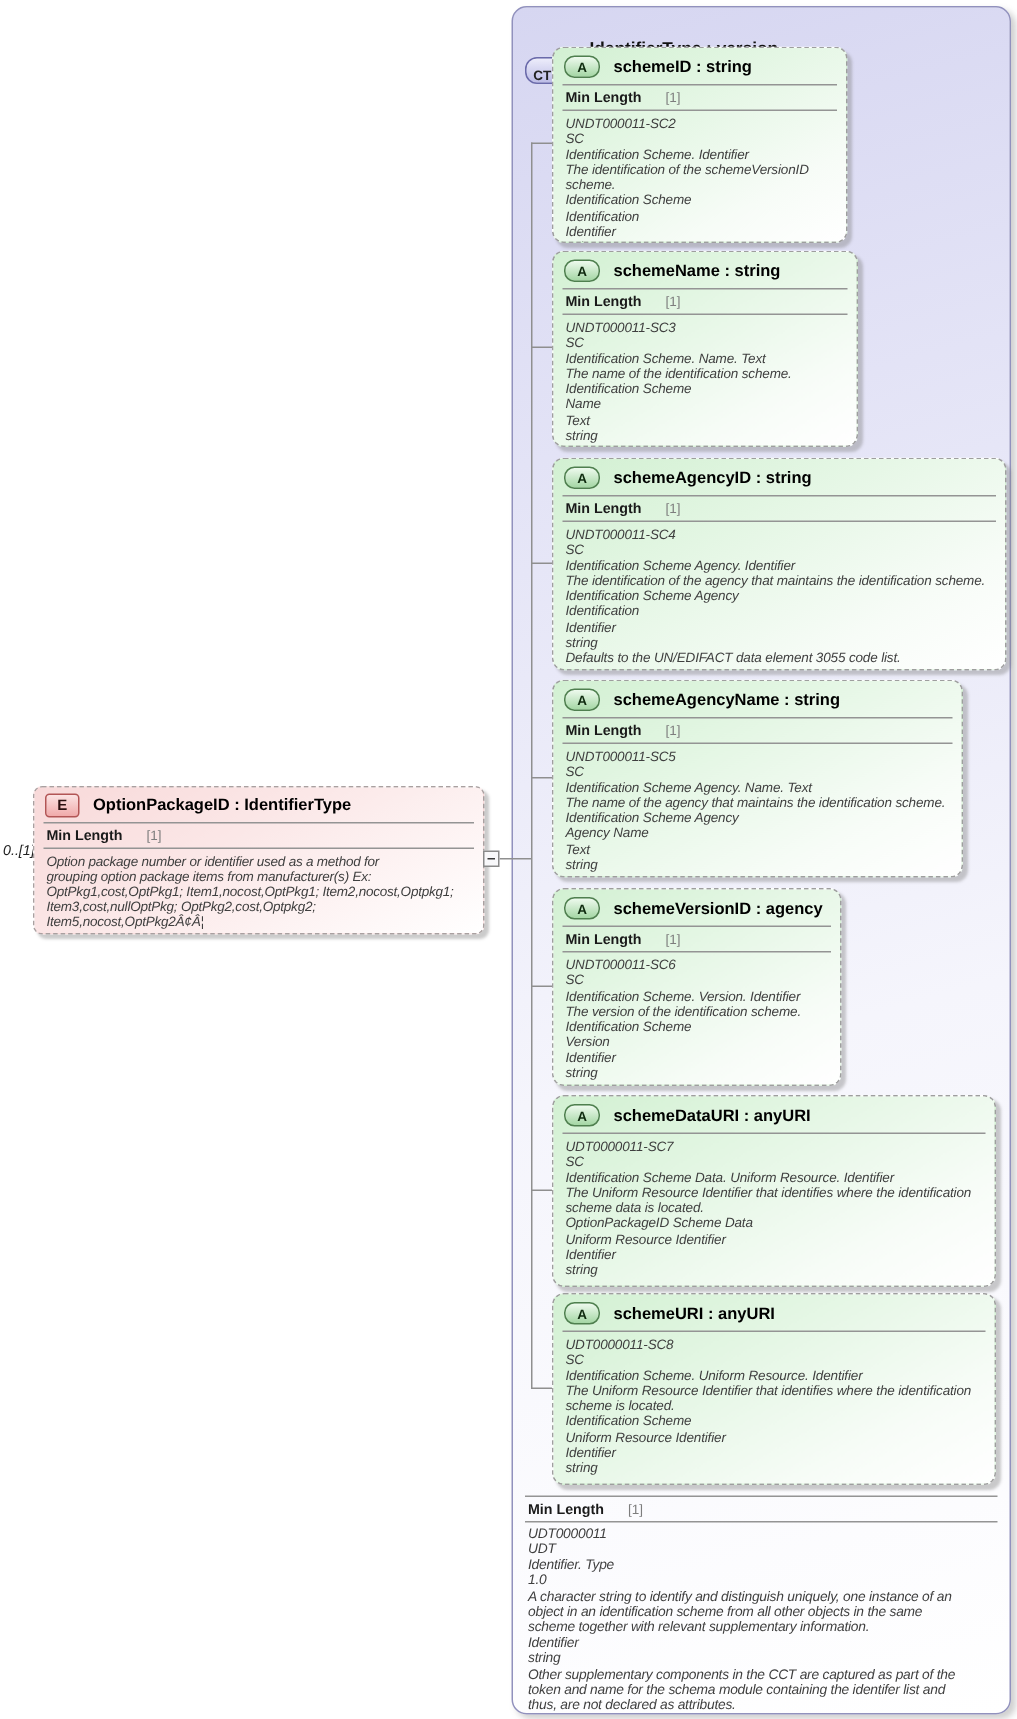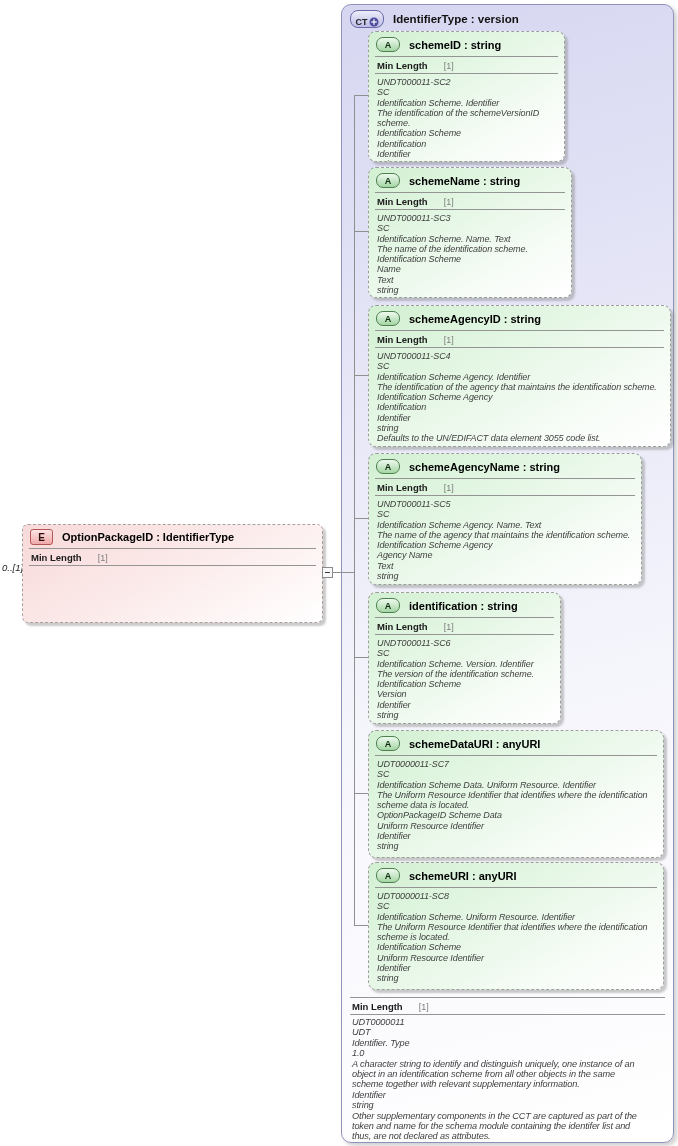--- a/index.html
+++ b/index.html
@@ -14,21 +14,21 @@
     background:linear-gradient(165deg,var(--ct-fill-top,#d6d6f1) 0%,#e3e3f6 25%,#f5f5fc 60%,#ffffff 100%);
     box-shadow:3px 3px 4px rgba(120,120,120,.35);
     z-index:1;
   }
   .ct-header{position:absolute;left:8px;top:5px;display:flex;align-items:center;gap:9px;}
   .ct-badge{
     display:inline-flex;align-items:flex-end;justify-content:center;gap:1px;
     width:32px;height:16px;border-radius:8px;
     border:1px solid var(--badge-ct-border,#6a6aaa);
     background:linear-gradient(#ededfb,var(--badge-ct-fill,#bcbce6));
-    font-size:9px;font-weight:bold;color:#222;
+    font-size:9px;font-weight:bold;color:#222;margin-top:28px;
   }
   .ct-title{font-size:11.5px;font-weight:bold;color:#111;}
   
   .vline,.hline{position:absolute;background:var(--line,#8f8f8f);}
   .hline{height:1px;}
   .vline{width:1px;}
   .canvas-line{z-index:2;}
   
   .attr{
     position:absolute;border:1px dashed var(--attr-border,#9e9e9e);border-radius:8px;
@@ -95,20 +95,25 @@
     <div class="attr-header">
       <span class="badge e-badge">E</span>
       <span class="attr-title">OptionPackageID : IdentifierType</span>
     </div>
     <div class="sep"></div>
     <div class="facet-row">
       <span class="facet-label">Min Length</span>
       <span class="facet-value">[1]</span>
     </div>
     <div class="sep"></div>
+    <div class="box-body">Option package number or identifier used as a method for
+grouping option package items from manufacturer(s) Ex:
+OptPkg1,cost,OptPkg1; Item1,nocost,OptPkg1; Item2,nocost,Optpkg1;
+Item3,cost,nullOptPkg; OptPkg2,cost,Optpkg2;
+Item5,nocost,OptPkg2Â¢Â¦</div>
   </div>
 
   <div class="collapse-box">
       <div class="minus"></div>
     </div>
   <div class="hline canvas-line" style="left:333px;top:572px;width:21px;"></div>
 
   <div class="ctbox">
     <div class="ct-header">
       <span class="ct-badge">
@@ -212,21 +217,21 @@
 The name of the agency that maintains the identification scheme.
 Identification Scheme Agency
 Agency Name
 Text
 string</div>
     </div>
 
     <div class="attr" style="left:26px;top:587px;width:191px;height:130px;">
       <div class="attr-header">
         <span class="badge a-badge">A</span>
-        <span class="attr-title">identification : string</span>
+        <span class="attr-title">schemeVersionID : agency</span>
       </div>
       <div class="sep"></div>
       <div class="facet-row">
         <span class="facet-label">Min Length</span>
         <span class="facet-value">[1]</span>
       </div>
       <div class="sep"></div>
       <div class="box-body">UNDT000011-SC6
 SC
 Identification Scheme. Version. Identifier

